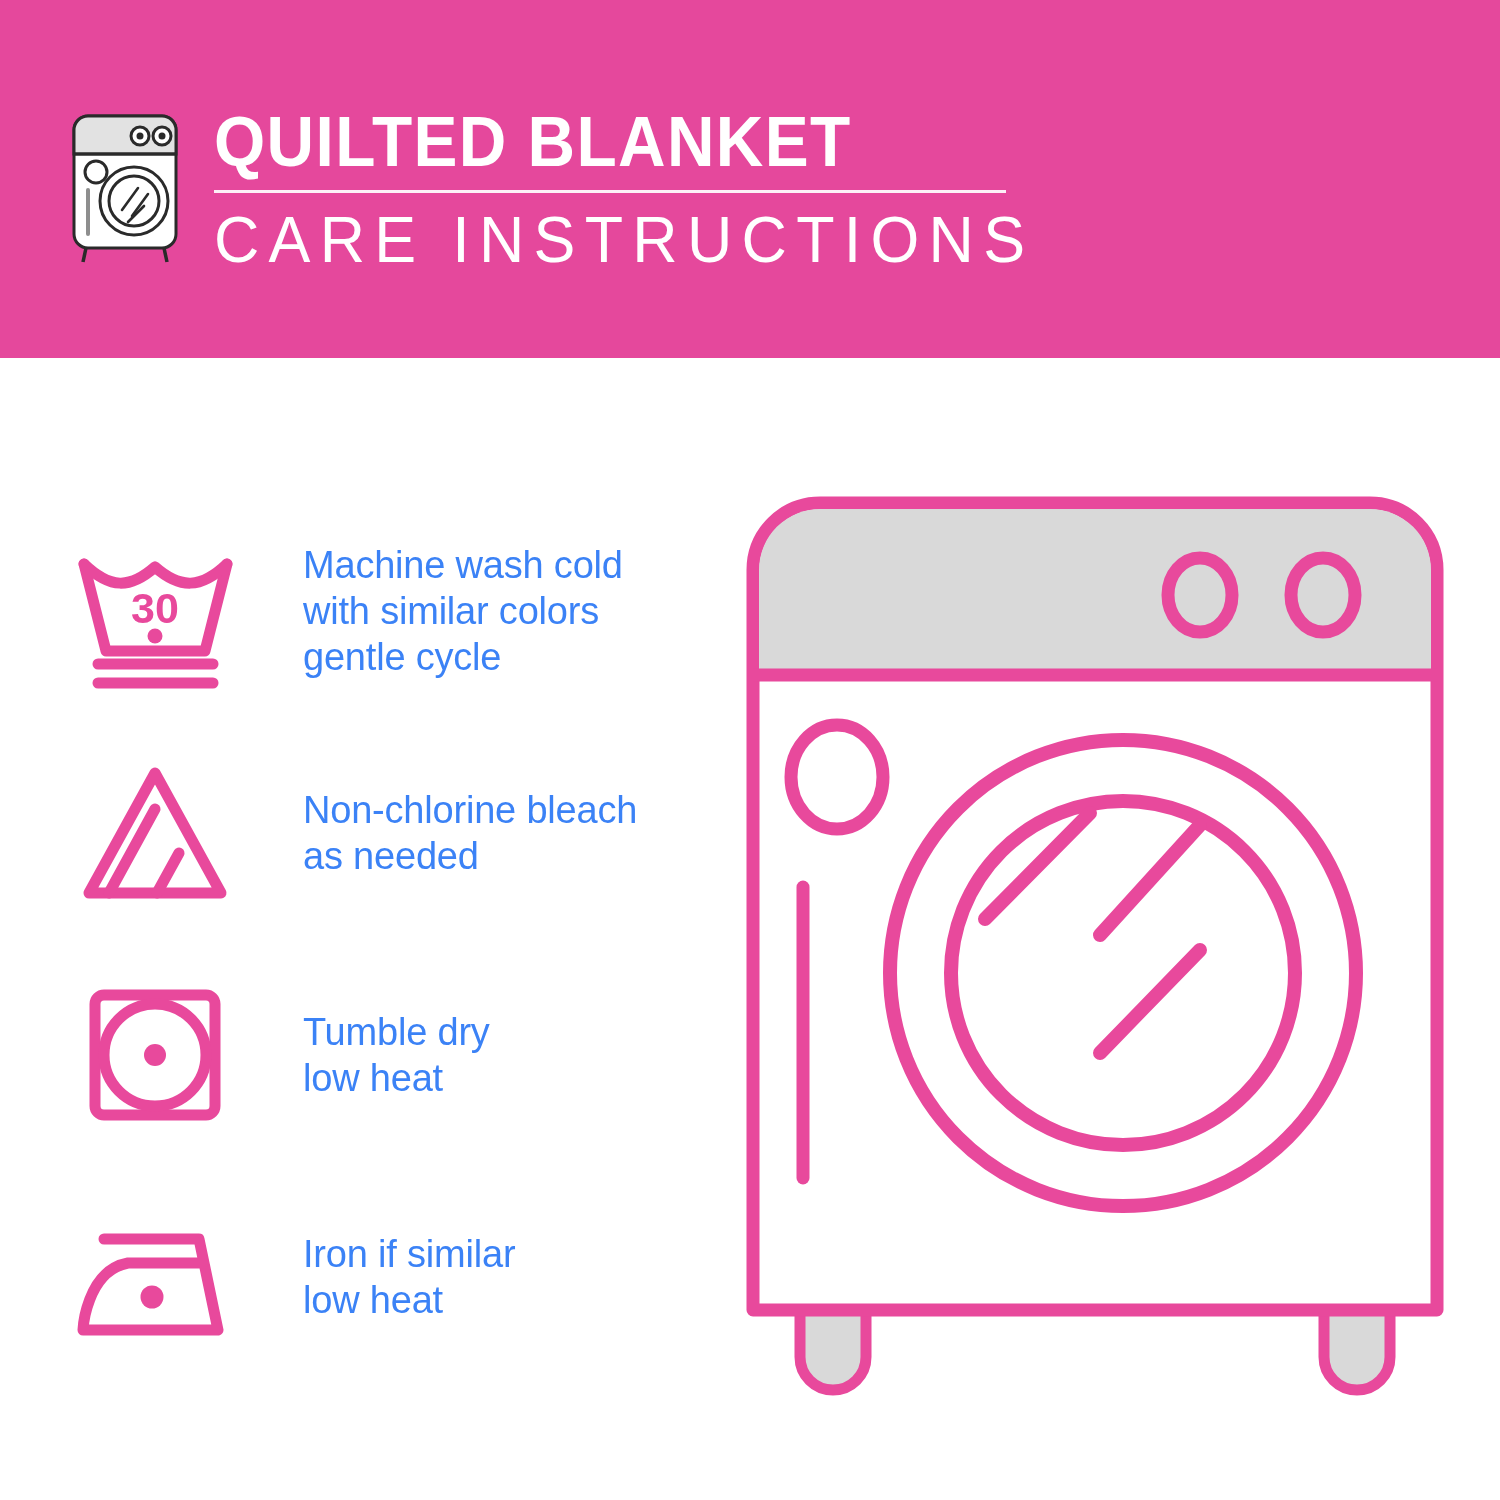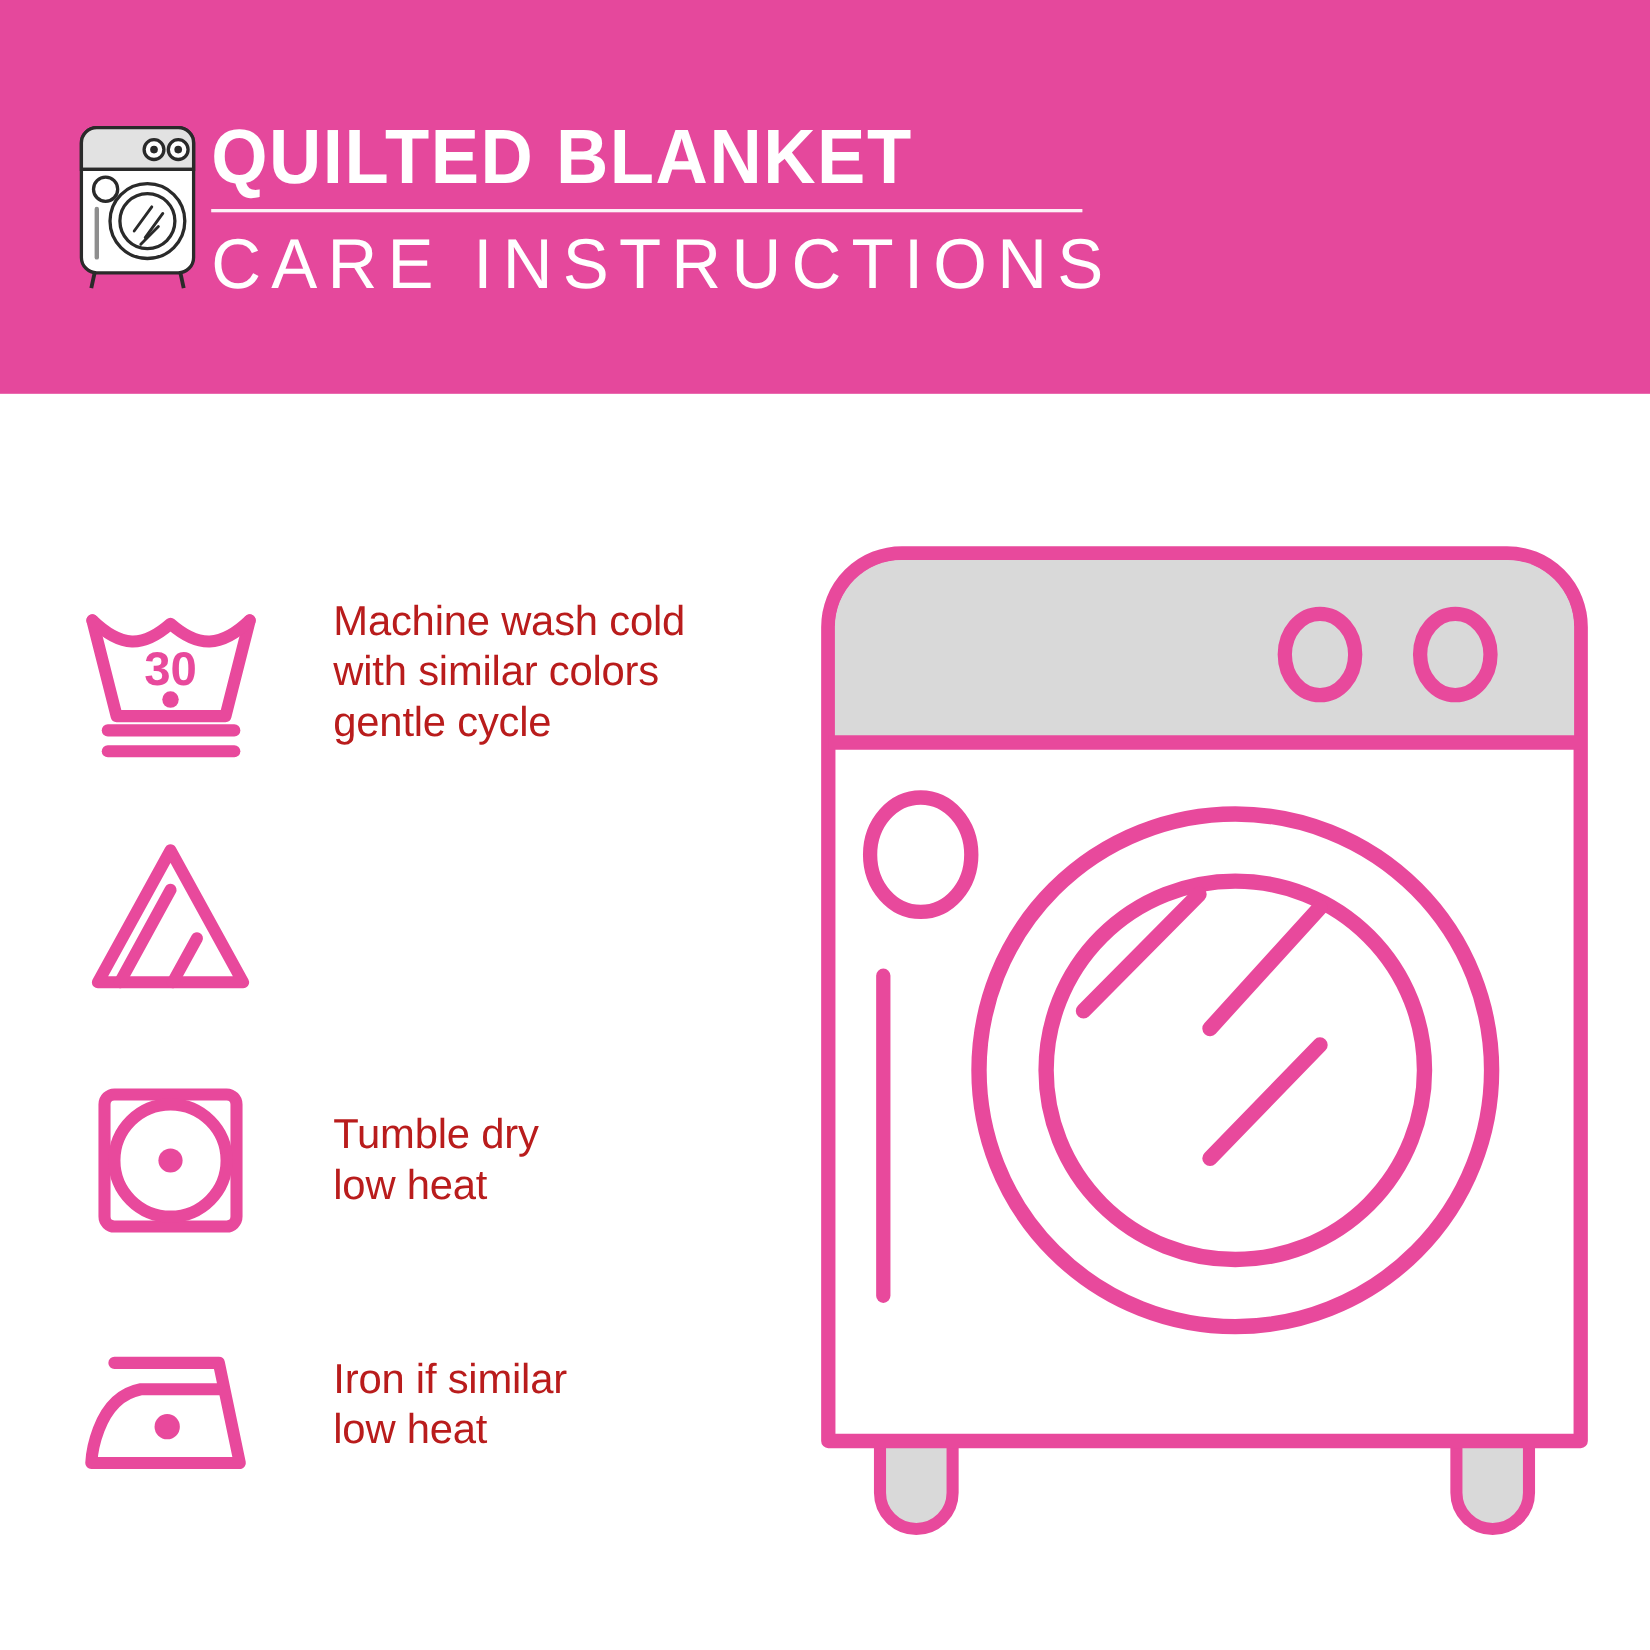--- a/index.html
+++ b/index.html
@@ -37,20 +37,21 @@
     padding-left: 62px;
     padding-top: 104px;
   }
   .header-logo {
     width: 130px;
     height: 155px;
     flex: 0 0 auto;
     margin-top: 6px;
   }
   .header-text {
+    margin-left: 22px;
     display: flex;
     flex-direction: column;
   }
   .title-main {
     color: #ffffff;
     font-family: "Liberation Sans Narrow", "Liberation Sans", sans-serif;
     font-weight: bold;
     font-size: 70px;
     line-height: 76px;
     letter-spacing: 1.5px;
@@ -93,21 +94,21 @@
   .care-symbol {
     width: 175px;
     height: 160px;
     flex: 0 0 auto;
     display: flex;
     align-items: center;
     justify-content: flex-end;
   }
   .care-label {
     margin-left: 60px;
-    color: #b91c1c;
+    color: #3b82f6;
     font-size: 38px;
     line-height: 46px;
     font-family: "Liberation Sans", sans-serif;
     letter-spacing: -0.2px;
     white-space: pre-line;
   }
 
   
   .machine-art {
     position: absolute;
@@ -180,20 +181,22 @@
     <div class="care-row">
       <div class="care-symbol">
         <svg viewBox="0 0 175 160" width="175" height="160">
           <g fill="none" stroke="#e8499c" stroke-width="11" stroke-linecap="round" stroke-linejoin="round">
             <path d="M87 20 L153 140 L21 140 Z"></path>
             <line x1="87" y1="56" x2="41" y2="140"></line>
             <line x1="111" y1="100" x2="89" y2="140"></line>
           </g>
         </svg>
       </div>
+      <div class="care-label">Non-chlorine bleach
+as needed</div>
     </div>
 
     <div class="care-row">
       <div class="care-symbol">
         <svg viewBox="0 0 175 160" width="175" height="160">
           <g fill="none" stroke="#e8499c" stroke-width="11" stroke-linejoin="round">
             <rect x="27" y="20" width="120" height="120" rx="9" ry="9"></rect>
             <circle cx="87" cy="80" r="51"></circle>
           </g>
           <circle cx="87" cy="80" r="11" fill="#e8499c"></circle>

